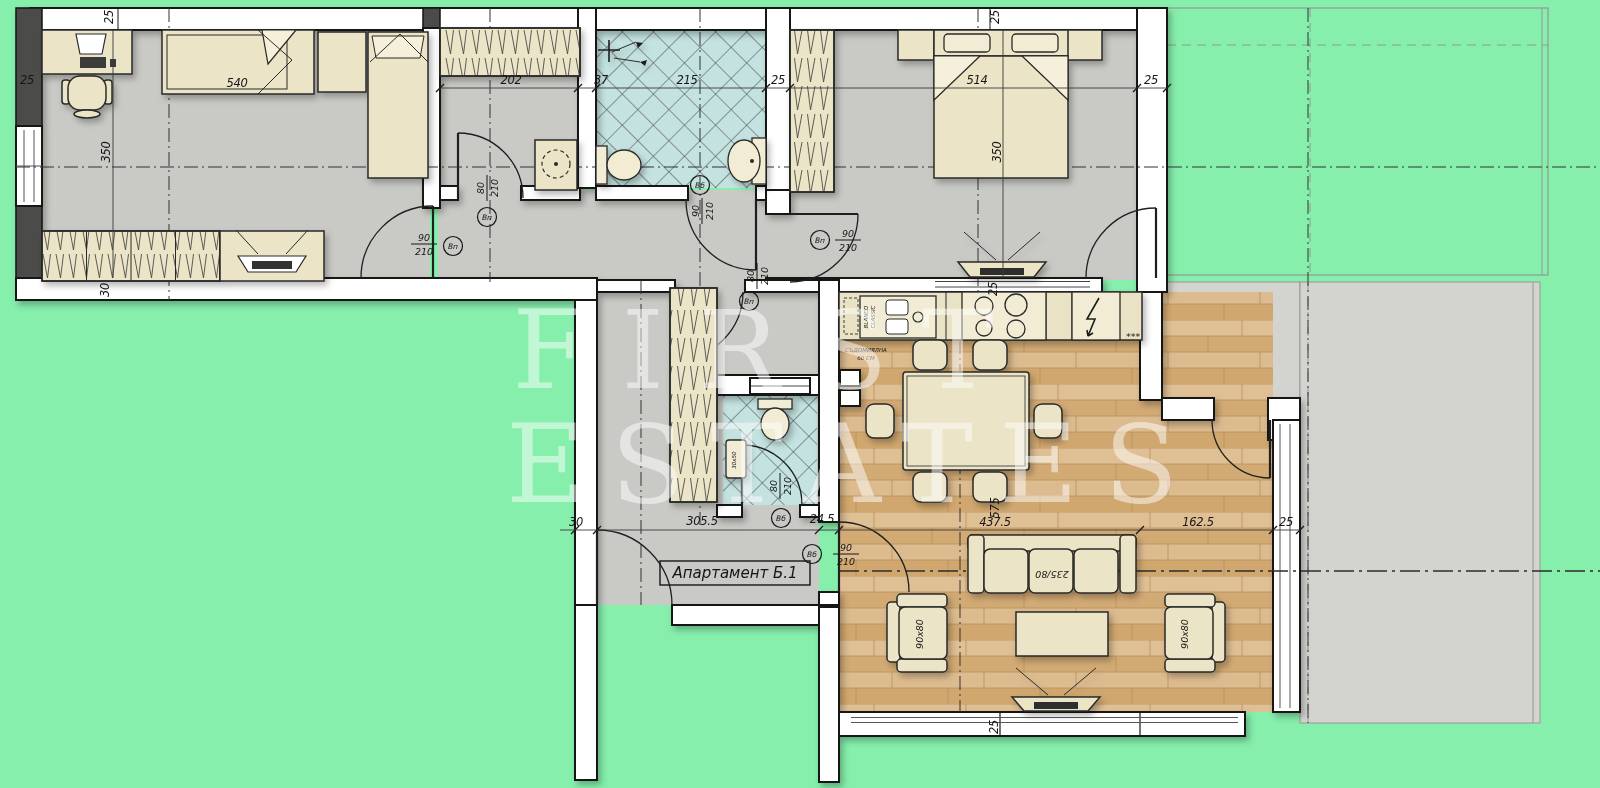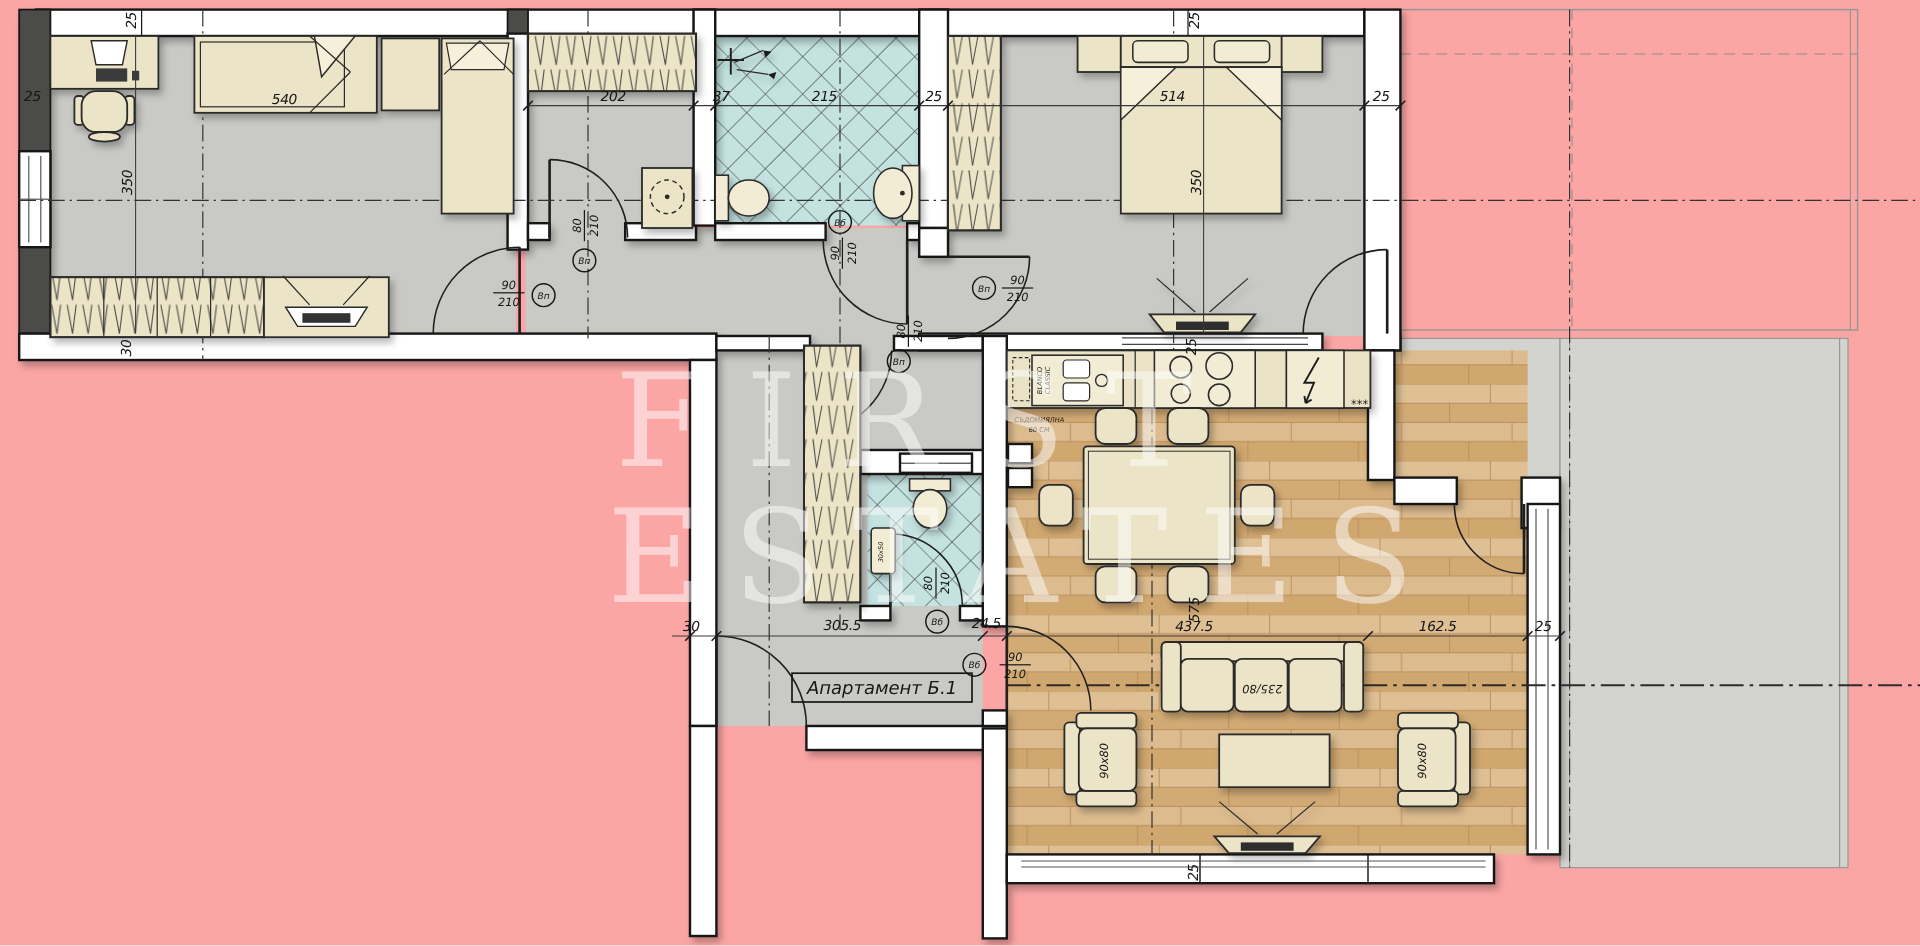--- a/index.html
+++ b/index.html
@@ -1,16 +1,16 @@
 <!DOCTYPE html>
 <html><head>
 <meta charset="utf-8">
 <style>
   html,body{margin:0;padding:0;background:#fff;}
-  .stage{position:relative;width:1600px;height:788px;background:#fca5a5;overflow:hidden;
+  .stage{position:relative;width:1600px;height:788px;background:#86efac;overflow:hidden;
          font-family:"DejaVu Sans",sans-serif;}
   svg{position:absolute;left:0;top:0;}
   text{font-family:"DejaVu Sans",sans-serif;font-style:italic;fill:#161616;}
   .dim{font-size:11.5px;letter-spacing:-0.3px;}
   .dimsmall{font-size:9.5px;}
   .tiny{font-size:5.5px;}
   .doorfrac{font-size:9.5px;}
   .doortype{font-size:7.5px;}
   .apt{font-size:15px;}
   .wm{font-family:"DejaVu Serif",serif;font-style:normal;fill:#ffffff;opacity:0.5;}

